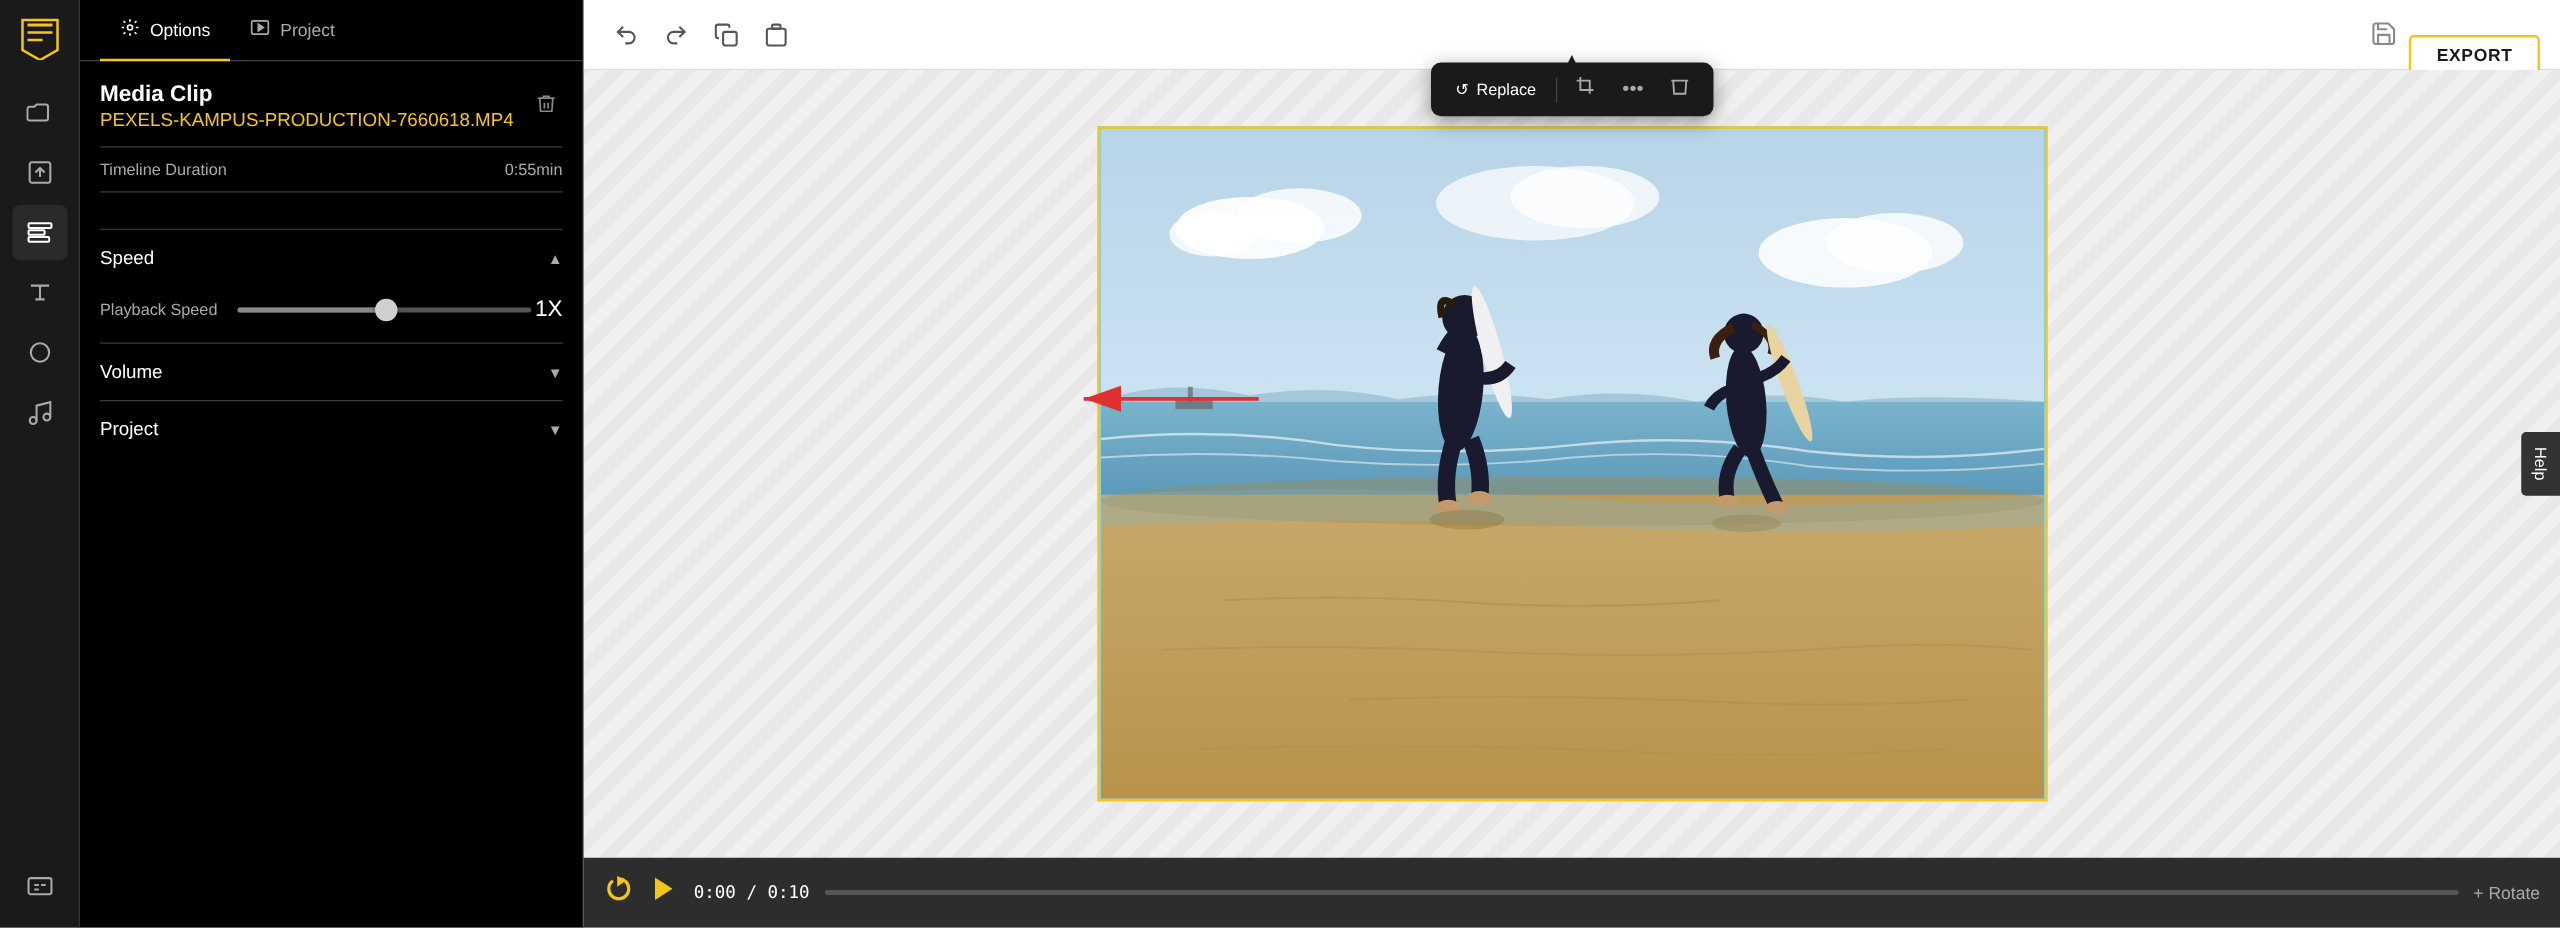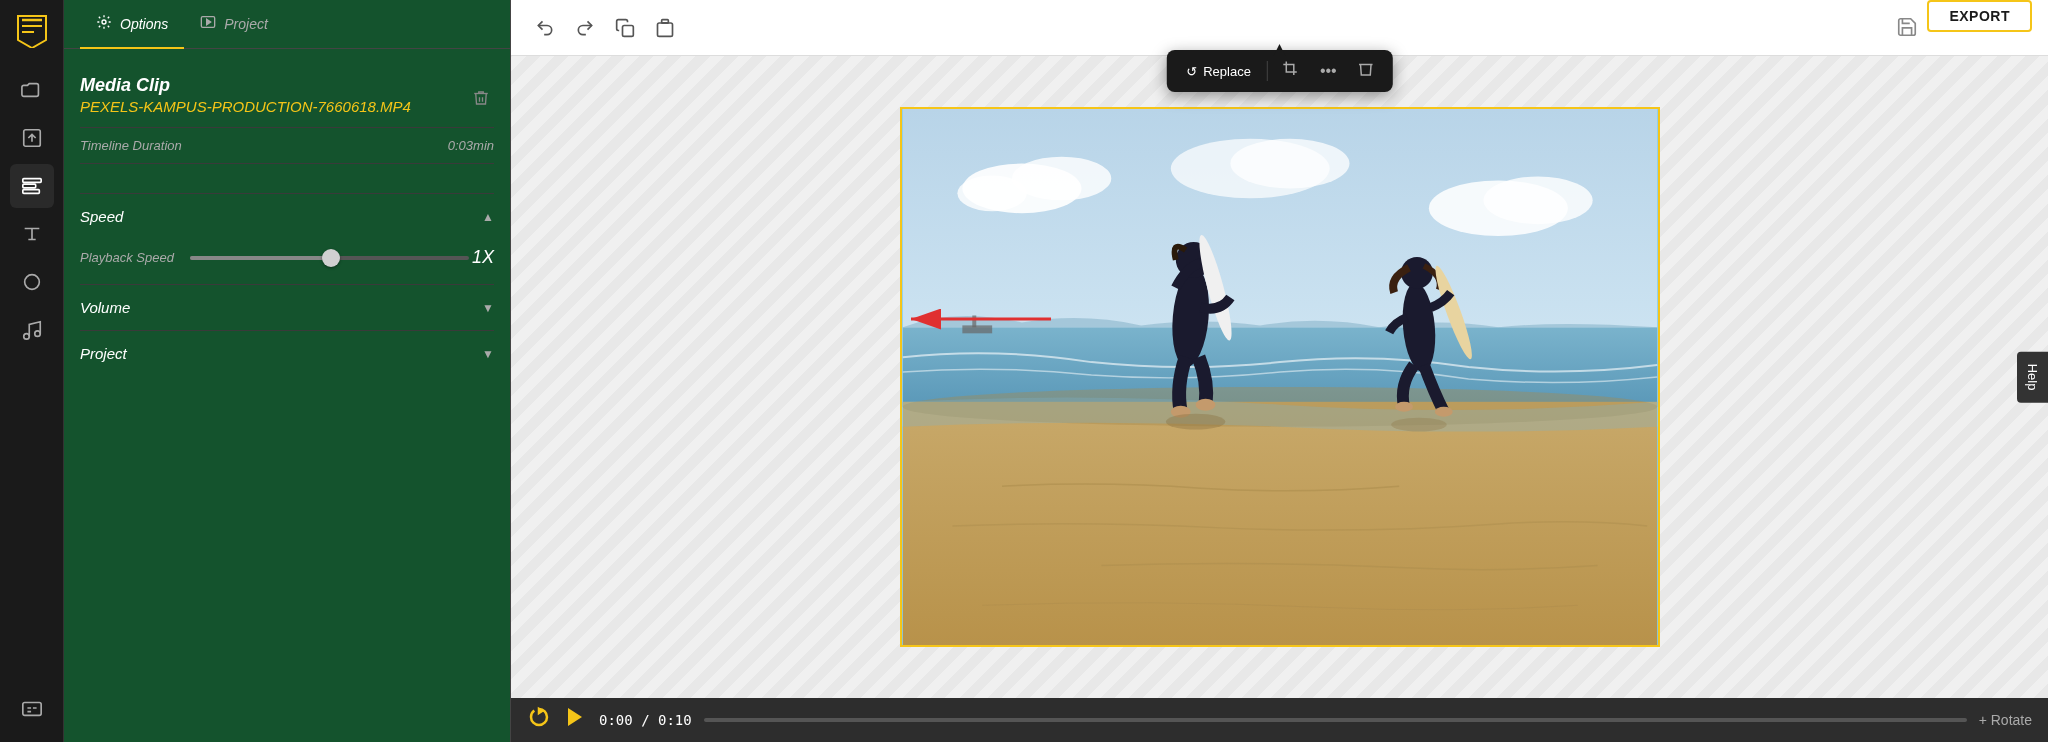--- a/index.html
+++ b/index.html
@@ -30,27 +30,26 @@
       justify-content: center;
       border-radius: 6px;
       cursor: pointer;
       color: #aaa;
       font-size: 18px;
     }
     .icon-bar-item.active { background: #2a2a2a; color: #fff; }
 
     
     .left-panel {
-      width: 447px;
-      background: #14532d;
+      width: 403px;
+      background: #000000;
       display: flex;
       flex-direction: column;
       flex-shrink: 0;
       border-right: 1px solid #444;
-      font-style: italic;
     }
 
     
     .tabs {
       display: flex;
       border-bottom: 1px solid #444;
       padding: 0 16px;
     }
     .tab {
       padding: 14px 16px;
@@ -66,24 +65,23 @@
     .tab.active {
       color: #fff;
       border-bottom: 2px solid #f5c518;
     }
 
     
     .panel-content { padding: 16px; flex: 1; overflow-y: auto; }
 
     .media-header {
       display: flex;
-      align-items: flex-end;
+      align-items: center;
       justify-content: space-between;
       margin-bottom: 12px;
-      margin-top: 10px;
     }
     .media-title {
       font-size: 18px;
       font-weight: 600;
       color: #fff;
     }
     .media-filename {
       font-size: 15px;
       color: #f5c518;
       margin-top: 2px;
@@ -234,21 +232,21 @@
       font-size: 16px;
       cursor: pointer;
       padding: 4px 6px;
       border-radius: 4px;
     }
 
     
     .export-btn {
       position: absolute;
       right: 16px;
-      top: 0;
+      top: 28px;
       background: #fff;
       border: 2px solid #f5c518;
       color: #1a1a1a;
       font-weight: 700;
       font-size: 14px;
       padding: 6px 20px;
       border-radius: 4px;
       cursor: pointer;
       letter-spacing: 0.5px;
     }
@@ -305,21 +303,21 @@
       writing-mode: vertical-rl;
       text-orientation: mixed;
       padding: 12px 8px;
       font-size: 13px;
       cursor: pointer;
       border-radius: 4px 0 0 4px;
     }
 
     
     .player-bar {
-      height: 44px;
+      height: 56px;
       background: #2d2d2d;
       display: flex;
       align-items: center;
       padding: 0 16px;
       gap: 12px;
     }
     .player-replay {
       color: #f5c518;
       font-size: 22px;
       cursor: pointer;
@@ -439,21 +437,21 @@
             <polyline points="3 6 5 6 21 6"></polyline>
             <path d="M19 6l-1 14H6L5 6"></path>
             <path d="M10 11v6M14 11v6"></path>
             <path d="M9 6V4h6v2"></path>
           </svg>
       </div>
     </div>
 
     <div class="duration-row">
       <span class="duration-label">Timeline Duration</span>
-      <span class="duration-value">0:03min</span>
+      <span class="duration-value">0:55min</span>
     </div>
 
     <div class="accordion-section">
       <div class="accordion-header">
         <span class="accordion-title">Speed</span>
         <span class="accordion-arrow">▲</span>
       </div>
       <div class="accordion-body">
         <div class="speed-row">
           <span class="speed-label">Playback Speed</span>

